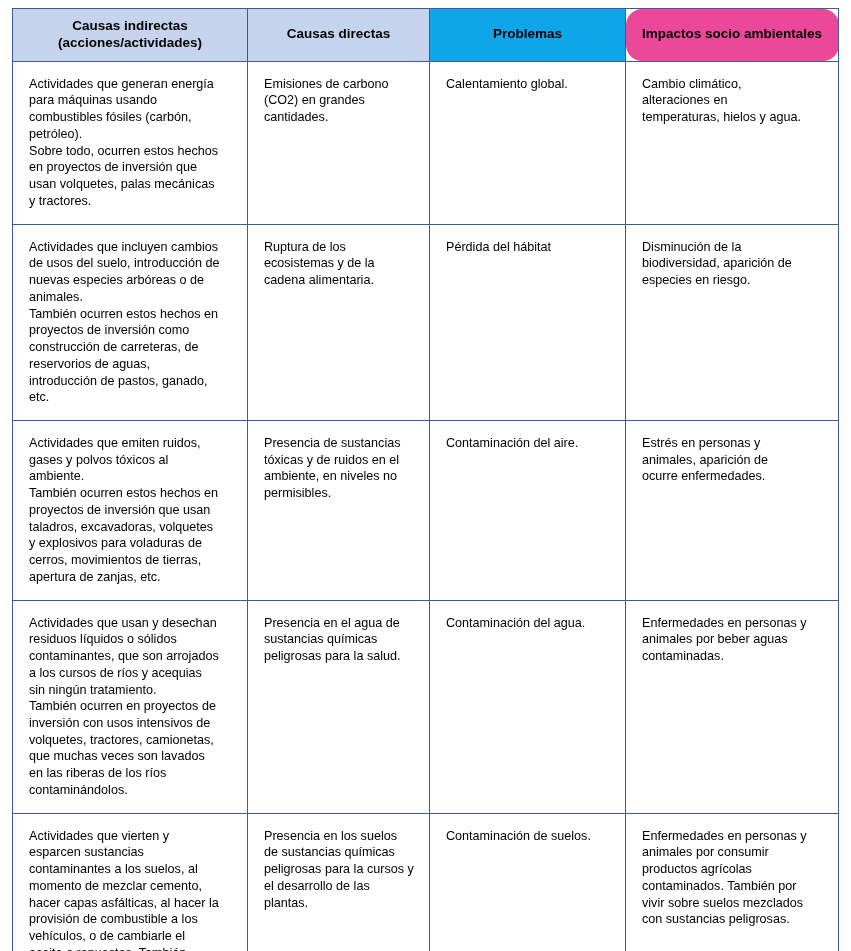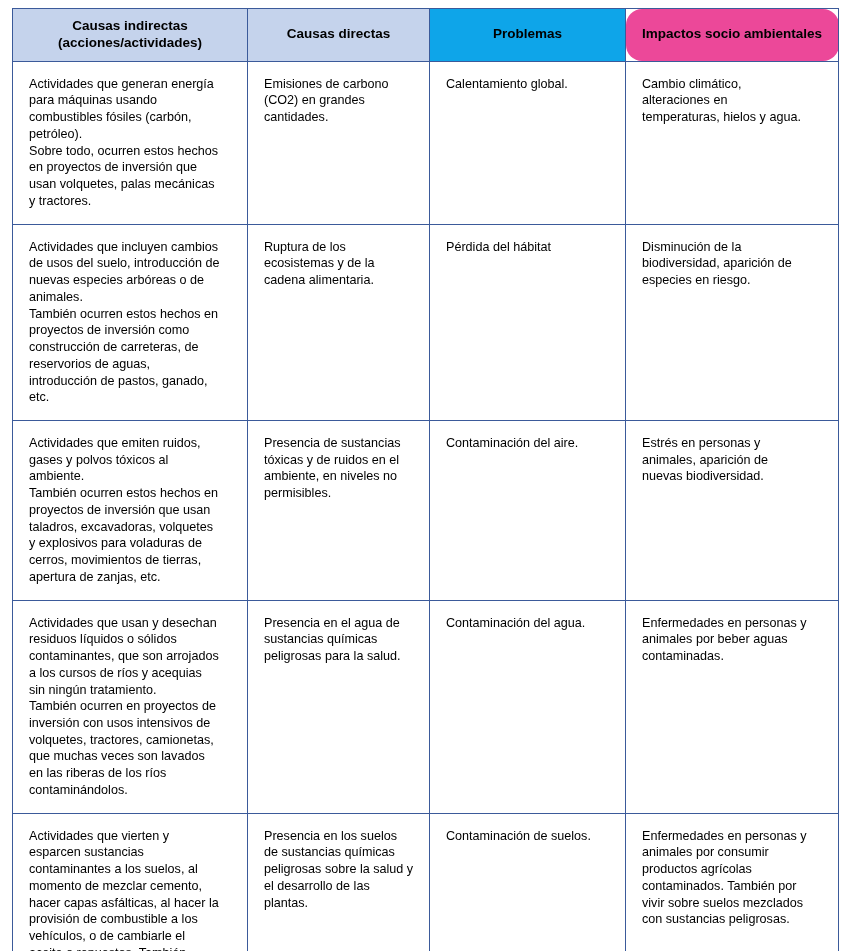--- a/index.html
+++ b/index.html
@@ -149,21 +149,21 @@
 tóxicas y de ruidos en el
 ambiente, en niveles no
 permisibles.</p>
           </td>
         <td class="cell">
             <p>Contaminación del aire.</p>
           </td>
         <td class="cell">
             <p>Estrés en personas y
 animales, aparición de
-nuevas biodiversidad.</p>
+ocurre enfermedades.</p>
           </td>
       </tr>
       <tr>
         <td class="cell">
             <p>Actividades que usan y desechan
 residuos líquidos o sólidos
 contaminantes, que son arrojados
 a los cursos de ríos y acequias
 sin ningún tratamiento.
 También ocurren en  proyectos de
@@ -197,21 +197,21 @@
 provisión de combustible a los
 vehículos, o de cambiarle el
 aceite o repuestos. También
 ocurre al hacer cambios de aceite
 y aprovisionamiento de diesel
 sobre suelos agrícolas o urbanos.</p>
           </td>
         <td class="cell">
             <p>Presencia en los suelos
 de  sustancias químicas
-peligrosas sobre la salud y
+peligrosas para la cursos y
 el  desarrollo de las
 plantas.</p>
           </td>
         <td class="cell">
             <p>Contaminación de suelos.</p>
           </td>
         <td class="cell">
             <p>Enfermedades en personas y
 animales por consumir
 productos agrícolas

